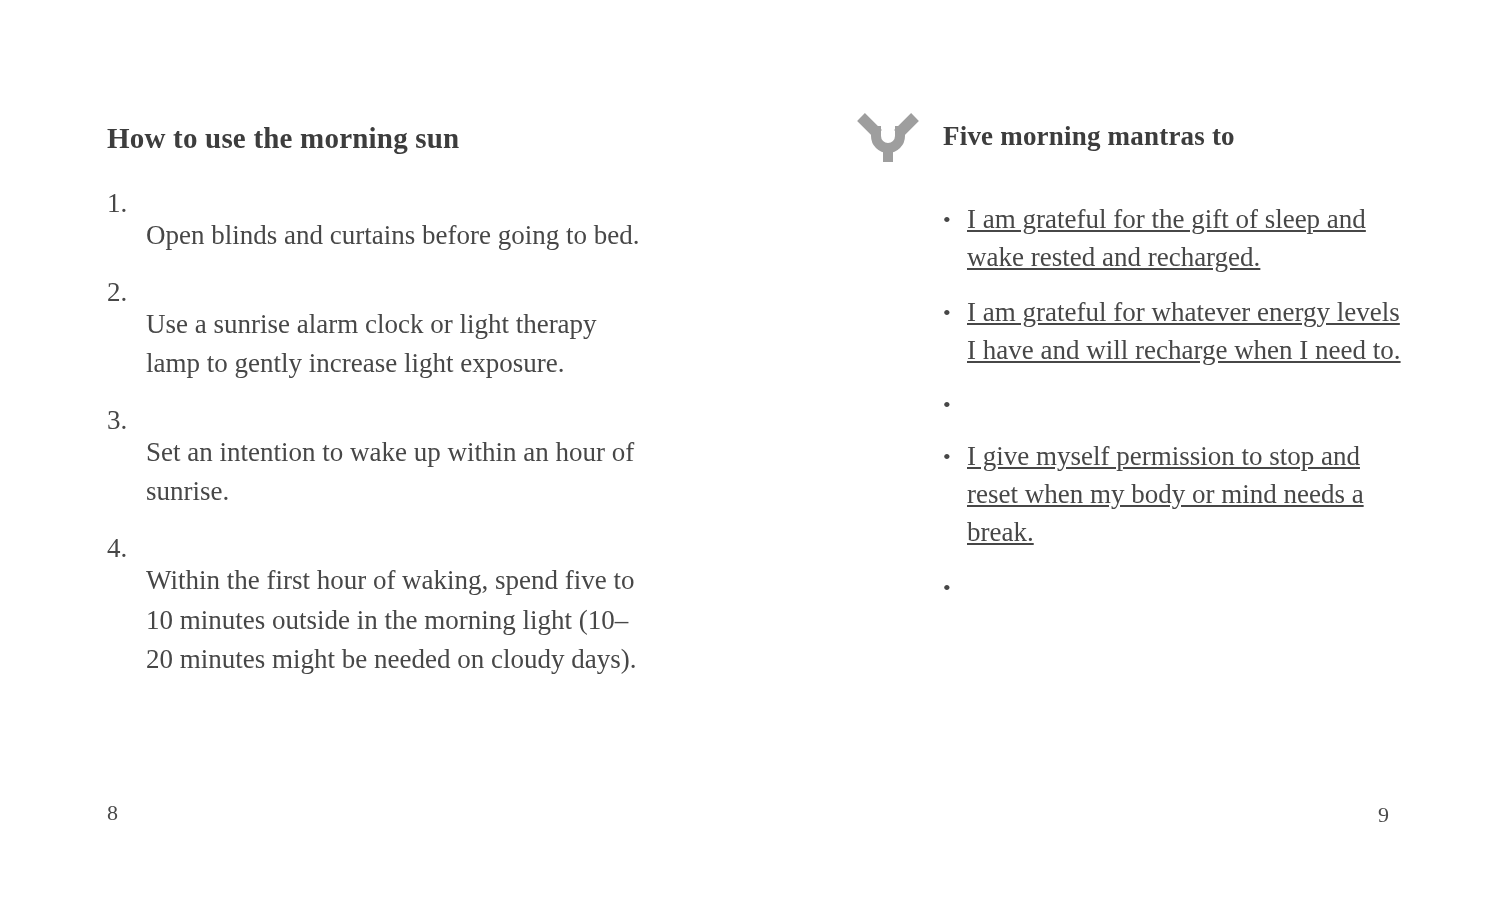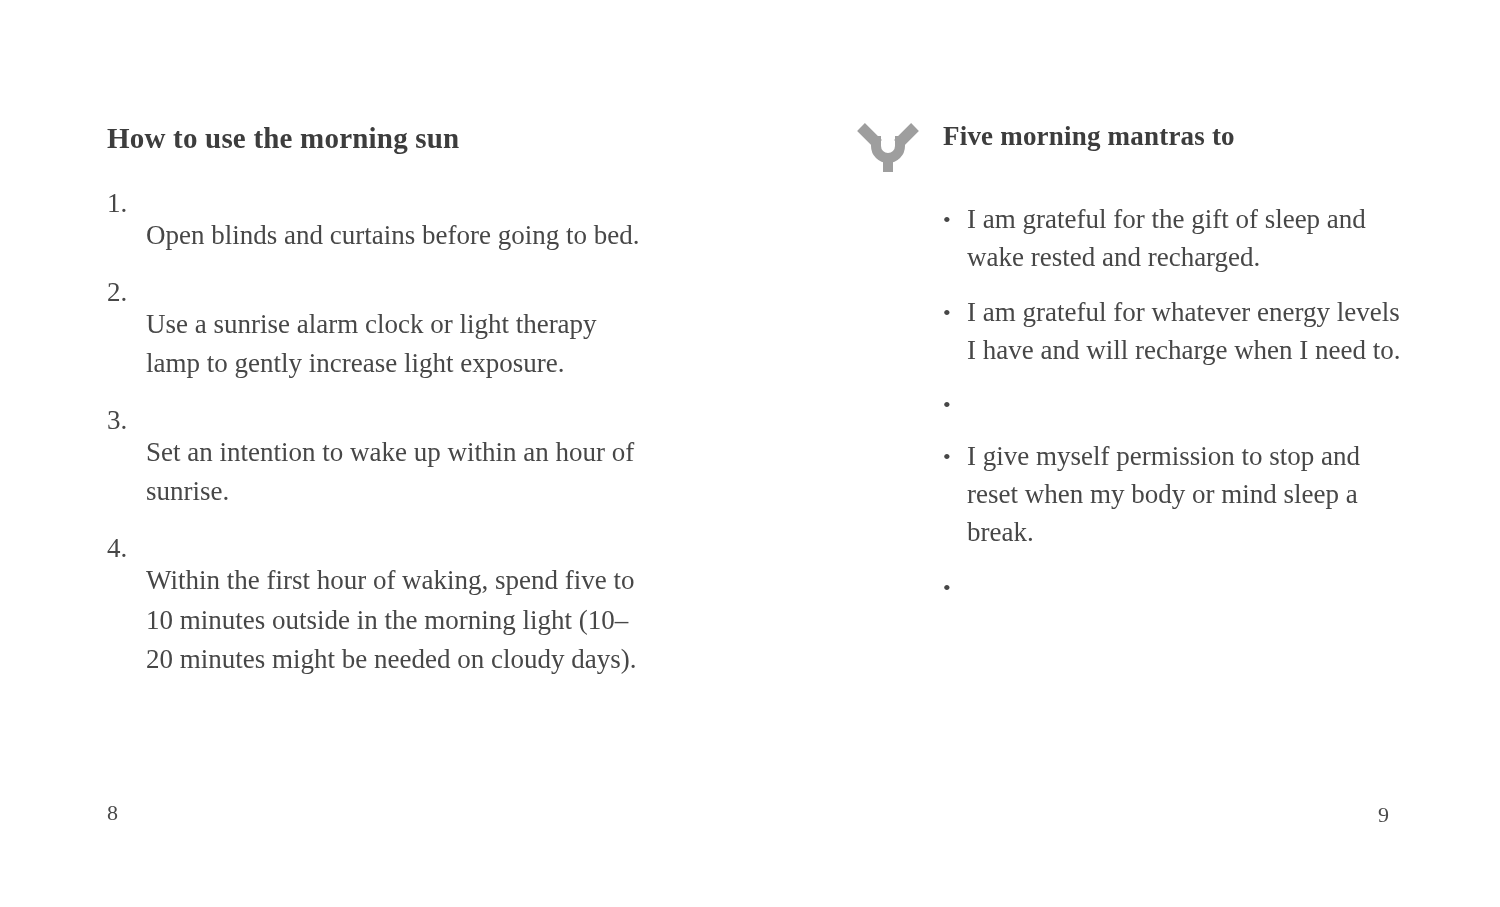--- a/index.html
+++ b/index.html
@@ -59,21 +59,21 @@
   
   .right-page {
     position: absolute;
     left: 855px;
     top: 96px;
     width: 580px;
     color: #444444;
   }
   .right-header {
     display: flex;
-    align-items: flex-end;
+    align-items: center;
   }
   .icon-wrap {
     width: 70px;
     flex: 0 0 70px;
     padding-top: 6px;
     margin-right: 18px;
   }
   .right-heading {
     font-size: 27px;
     font-weight: bold;
@@ -96,20 +96,21 @@
   }
   .bullet-marker {
     width: 24px;
     flex: 0 0 24px;
     font-size: 22px;
     padding-top: 4px;
     color: #474747;
   }
   .bullet-text {
     width: 438px;
+    text-decoration: underline;
   }
   
   .page-number {
     position: absolute;
     font-size: 22px;
     color: #4a4a4a;
   }
   .page-number.left {
     left: 107px;
     top: 800px;
@@ -175,21 +176,21 @@
       </li>
       <li>
         <span class="bullet-marker">•</span>
         <span class="bullet-text">I am grateful for whatever energy levels I have and will recharge when I need to.</span>
       </li>
       <li>
         <span class="bullet-marker">•</span>
       </li>
       <li>
         <span class="bullet-marker">•</span>
-        <span class="bullet-text">I give myself permission to stop and reset when my body or mind sleep a break.</span>
+        <span class="bullet-text">I give myself permission to stop and reset when my body or mind needs a break.</span>
       </li>
       <li>
         <span class="bullet-marker">•</span>
       </li>
     </ul>
   </section>
 
   <div class="page-number left">8</div>
   <div class="page-number right">9</div>
 

